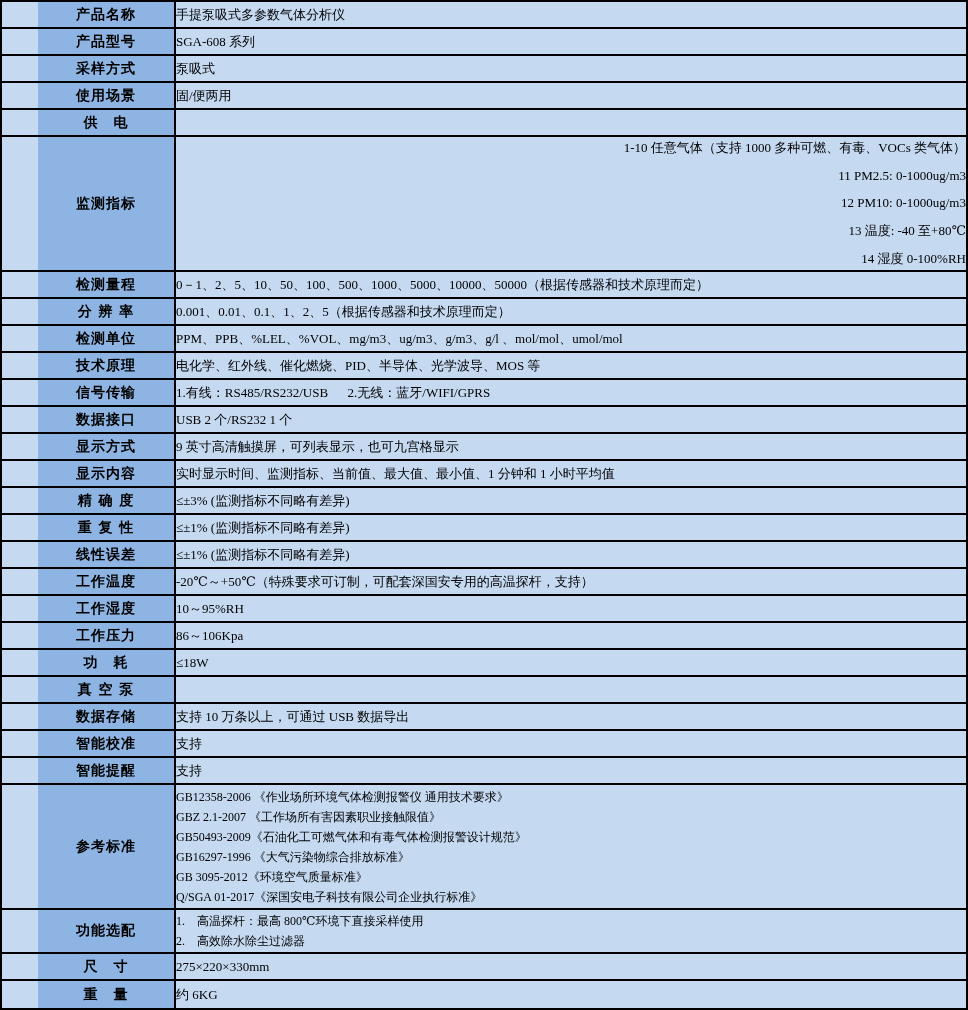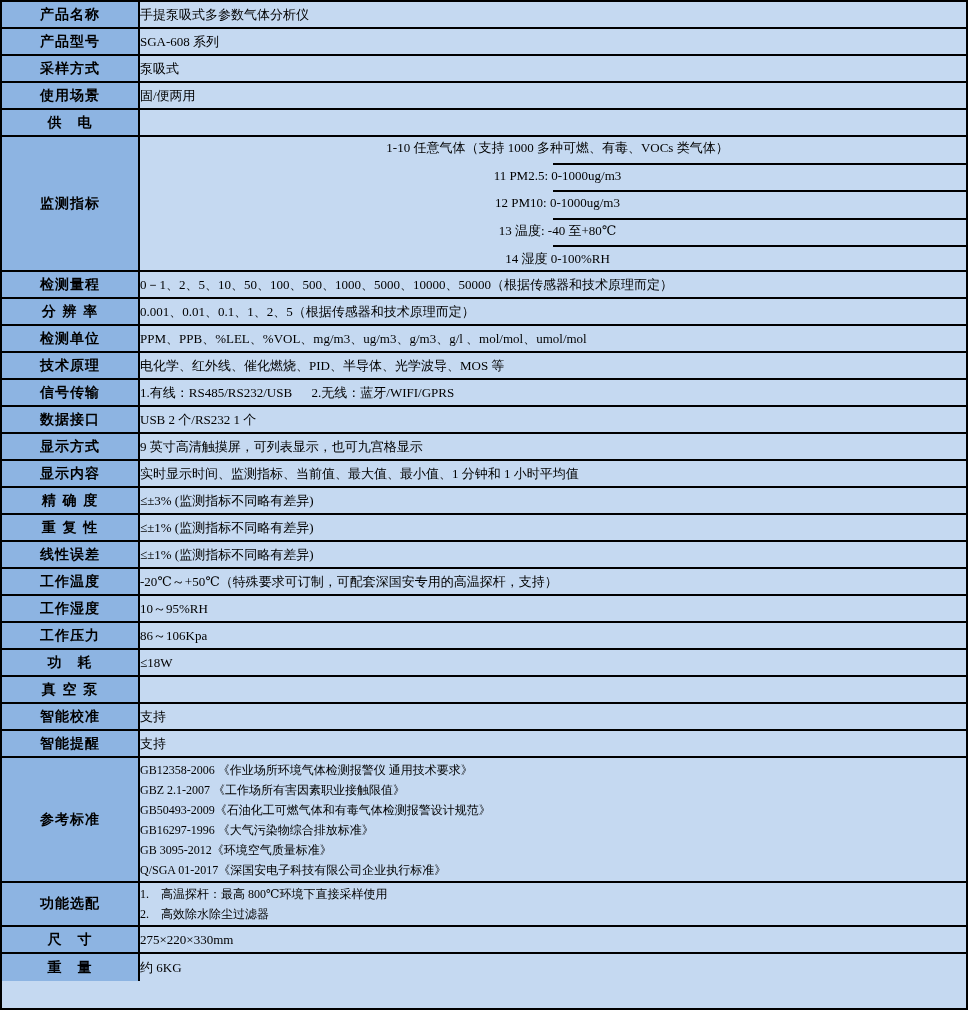--- a/index.html
+++ b/index.html
@@ -22,27 +22,27 @@
   .row.sublist{height:135px;}
   .row.multiline.lines-6{height:125px;}
   .row.multiline.lines-2{height:44px;}
   .label{
     width:138px;flex:none;box-sizing:border-box;
     border-right:2px solid var(--border);
     background:var(--label-bg);
     display:flex;align-items:center;justify-content:center;
     font-family:"DejaVu Sans","Liberation Sans",sans-serif;
     font-weight:bold;font-size:14px;letter-spacing:1px;
-    white-space:pre;text-align:center;
+    white-space:pre;text-align:center;margin-left:36px;
   }
   .value{
     flex:1;display:flex;align-items:center;
     font-size:13px;white-space:pre;overflow:hidden;
   }
-  .row.sublist .value{flex-direction:column;align-items:center;padding:0;}
+  .row.sublist .value{flex-direction:column;align-items:flex-end;padding:0;}
   .sub{flex:1;display:flex;align-items:center;padding-left:9px;white-space:pre;}
   .stag{position:relative;height:5px;flex:none;}
   .stag .seg-l{position:absolute;left:0;top:3px;width:438px;height:2px;background:var(--border);}
   .stag .seg-r{position:absolute;left:438px;right:0;top:0;height:2px;background:var(--border);}
   .row.multiline .value{flex-direction:column;align-items:stretch;justify-content:center;}
   .line{line-height:20px;font-size:12px;white-space:pre;}
 </style>
 </head>
 <body>
 
@@ -127,20 +127,24 @@
       <div class="value">86～106Kpa</div>
     </div>
     <div class="row single">
       <div class="label">功　耗</div>
       <div class="value">≤18W</div>
     </div>
     <div class="row single">
       <div class="label">真 空 泵</div>
     </div>
     <div class="row single">
+      <div class="label">数据存储</div>
+      <div class="value">支持 10 万条以上，可通过 USB 数据导出</div>
+    </div>
+    <div class="row single">
       <div class="label">智能校准</div>
       <div class="value">支持</div>
     </div>
     <div class="row single">
       <div class="label">智能提醒</div>
       <div class="value">支持</div>
     </div>
     <div class="row multiline lines-6">
       <div class="label">参考标准</div>
       <div class="value"><div class="line">GB12358-2006 《作业场所环境气体检测报警仪 通用技术要求》</div><div class="line">GBZ 2.1-2007 《工作场所有害因素职业接触限值》</div><div class="line">GB50493-2009《石油化工可燃气体和有毒气体检测报警设计规范》</div><div class="line">GB16297-1996 《大气污染物综合排放标准》</div><div class="line">GB 3095-2012《环境空气质量标准》</div><div class="line">Q/SGA 01-2017《深国安电子科技有限公司企业执行标准》</div></div>

